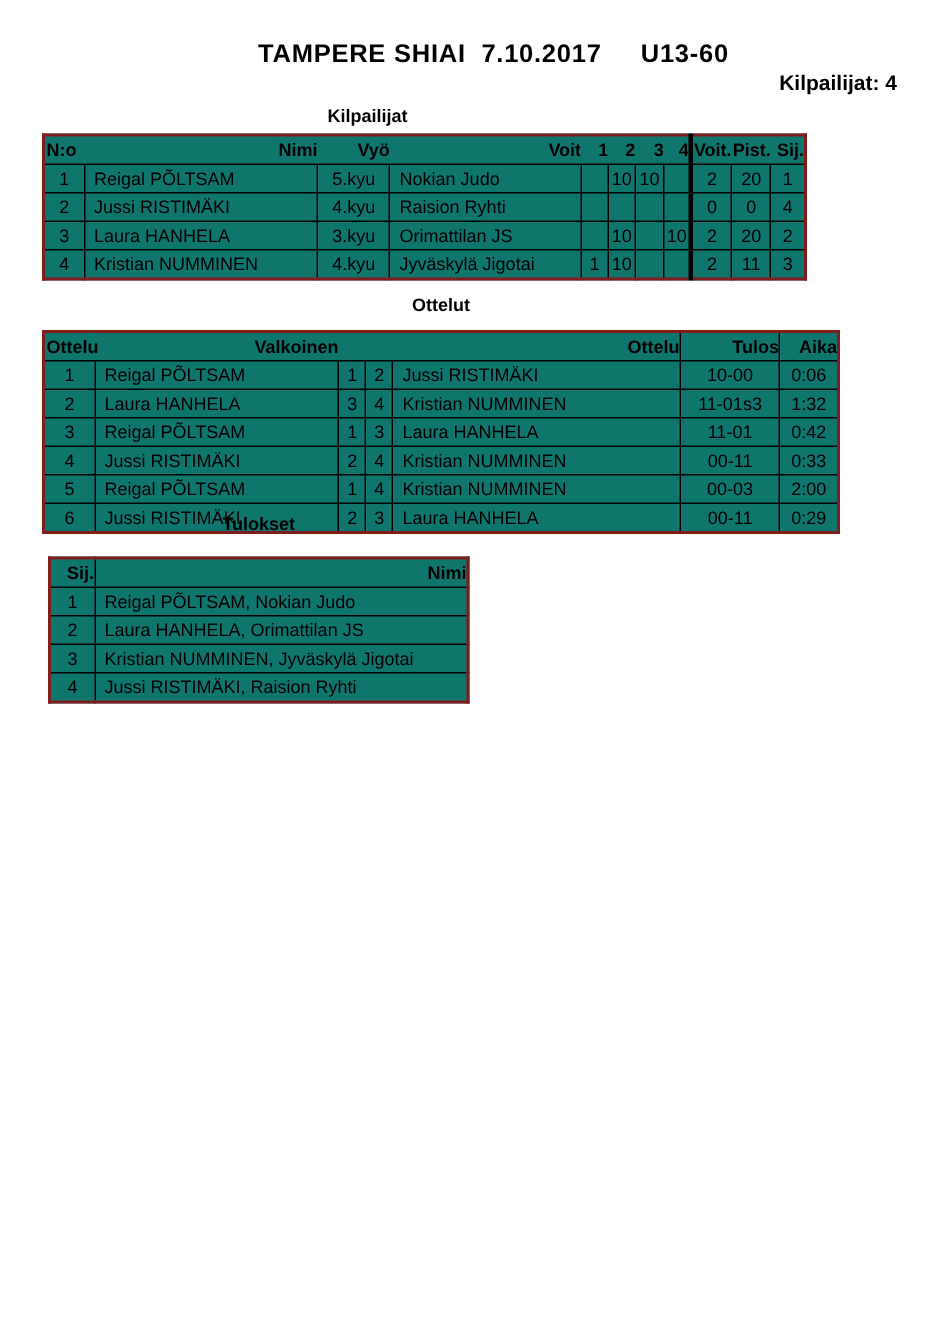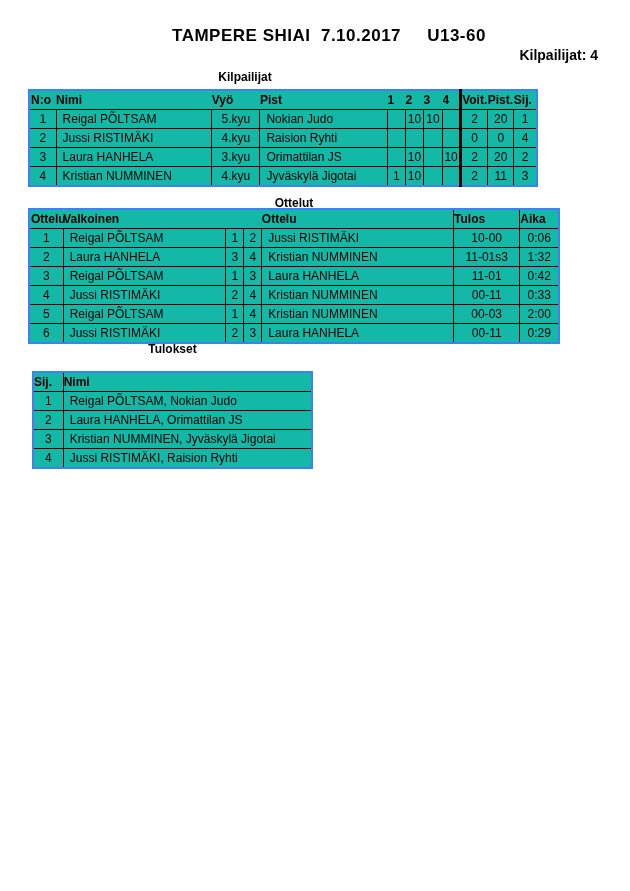--- a/index.html
+++ b/index.html
@@ -18,32 +18,32 @@
   }
   .heading{
     font-size:12px;font-weight:bold;text-align:center;
   }
   .h1{top:70px;left:28px;width:434px;}
   .h2{top:196px;left:28px;width:532px;}
   .h3{top:342px;left:32px;width:281px;}
 
   table.sheet{
     position:absolute;border-collapse:collapse;table-layout:fixed;
-    border:2px solid #3b82f6;background:#14b8a6;
+    border:2px solid #7f1d1d;background:#0f766e;
   }
   .t1{top:89px;left:28px;width:510px;}
-  .t2{top:208px;left:28px;width:532px;}
+  .t2{top:220px;left:28px;width:532px;}
   .t3{top:371px;left:32px;width:281px;}
 
   .sheet th,.sheet td{
     font-size:12px;padding:0;overflow:hidden;white-space:nowrap;
     vertical-align:middle;height:18px;
   }
   .sheet th{
-    font-weight:bold;border:0;border-bottom:1px solid #000;text-align:left;
+    font-weight:bold;border:0;border-bottom:1px solid #000;text-align:right;
   }
   .t1 thead tr{height:17px;}
   .t2 thead tr{height:16px;}
   .t3 thead tr{height:18px;}
   .sheet td{border:1px solid #000;text-align:center;}
   .l{text-align:left !important;padding-left:6px !important;}
   .hl{text-align:left !important;padding-left:1px !important;overflow:visible !important;}
   .thickL{border-left:3px solid #000 !important;margin-left:24px;}
   .divL{border-left:1px solid #000 !important;}
 </style>
@@ -67,21 +67,21 @@
       <col style="width:18px">
     <col style="width:27px">
       <col style="width:26px">
       <col style="width:23px">
   </colgroup>
   <thead>
     <tr>
       <th class="hl">N:o</th>
       <th>Nimi</th>
       <th>Vyö</th>
-      <th>Pist</th>
+      <th>Voit</th>
       <th>1</th>
       <th>2</th>
       <th>3</th>
       <th>4</th>
       <th class="thickL">Voit.</th>
       <th>Pist.</th>
       <th>Sij.</th>
     </tr>
   </thead>
   <tbody>

